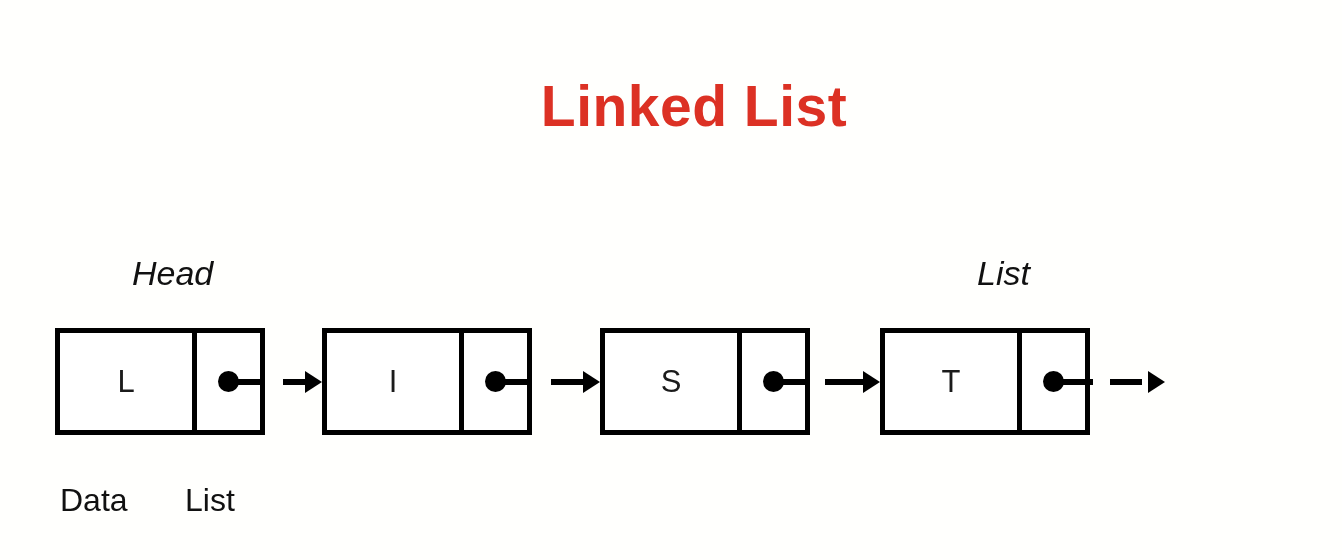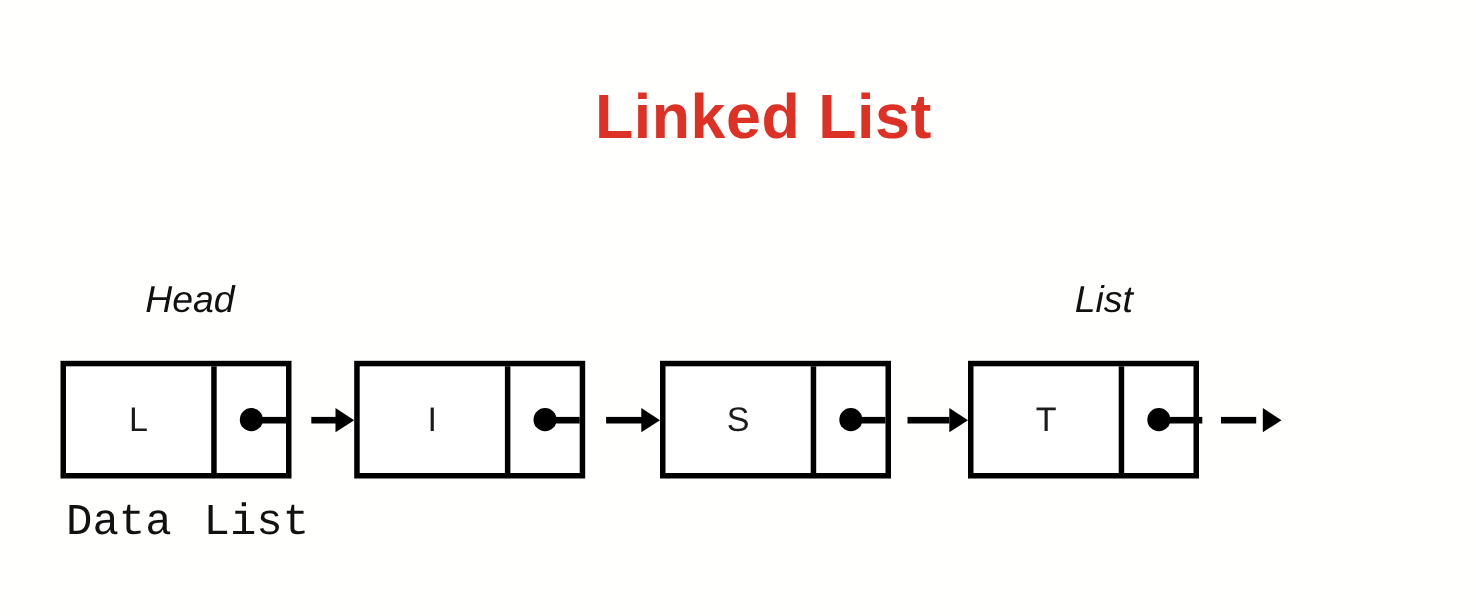--- a/index.html
+++ b/index.html
@@ -91,23 +91,23 @@
     font-size: 34px;
     color: #111111;
     line-height: 1;
     white-space: nowrap;
     margin-left: 36px;
   }
 
   
   .field-label {
     position: absolute;
-    top: 456px;
-    font-family: Liberation Mono, monospace;
-    font-size: 40px;
+    top: 484px;
+    font-family: Liberation Sans, sans-serif;
+    font-size: 32px;
     color: #111111;
     line-height: 1;
     white-space: nowrap;
   }
 
   
   .connector {
     position: absolute;
     top: 378px;
     height: 8px;

